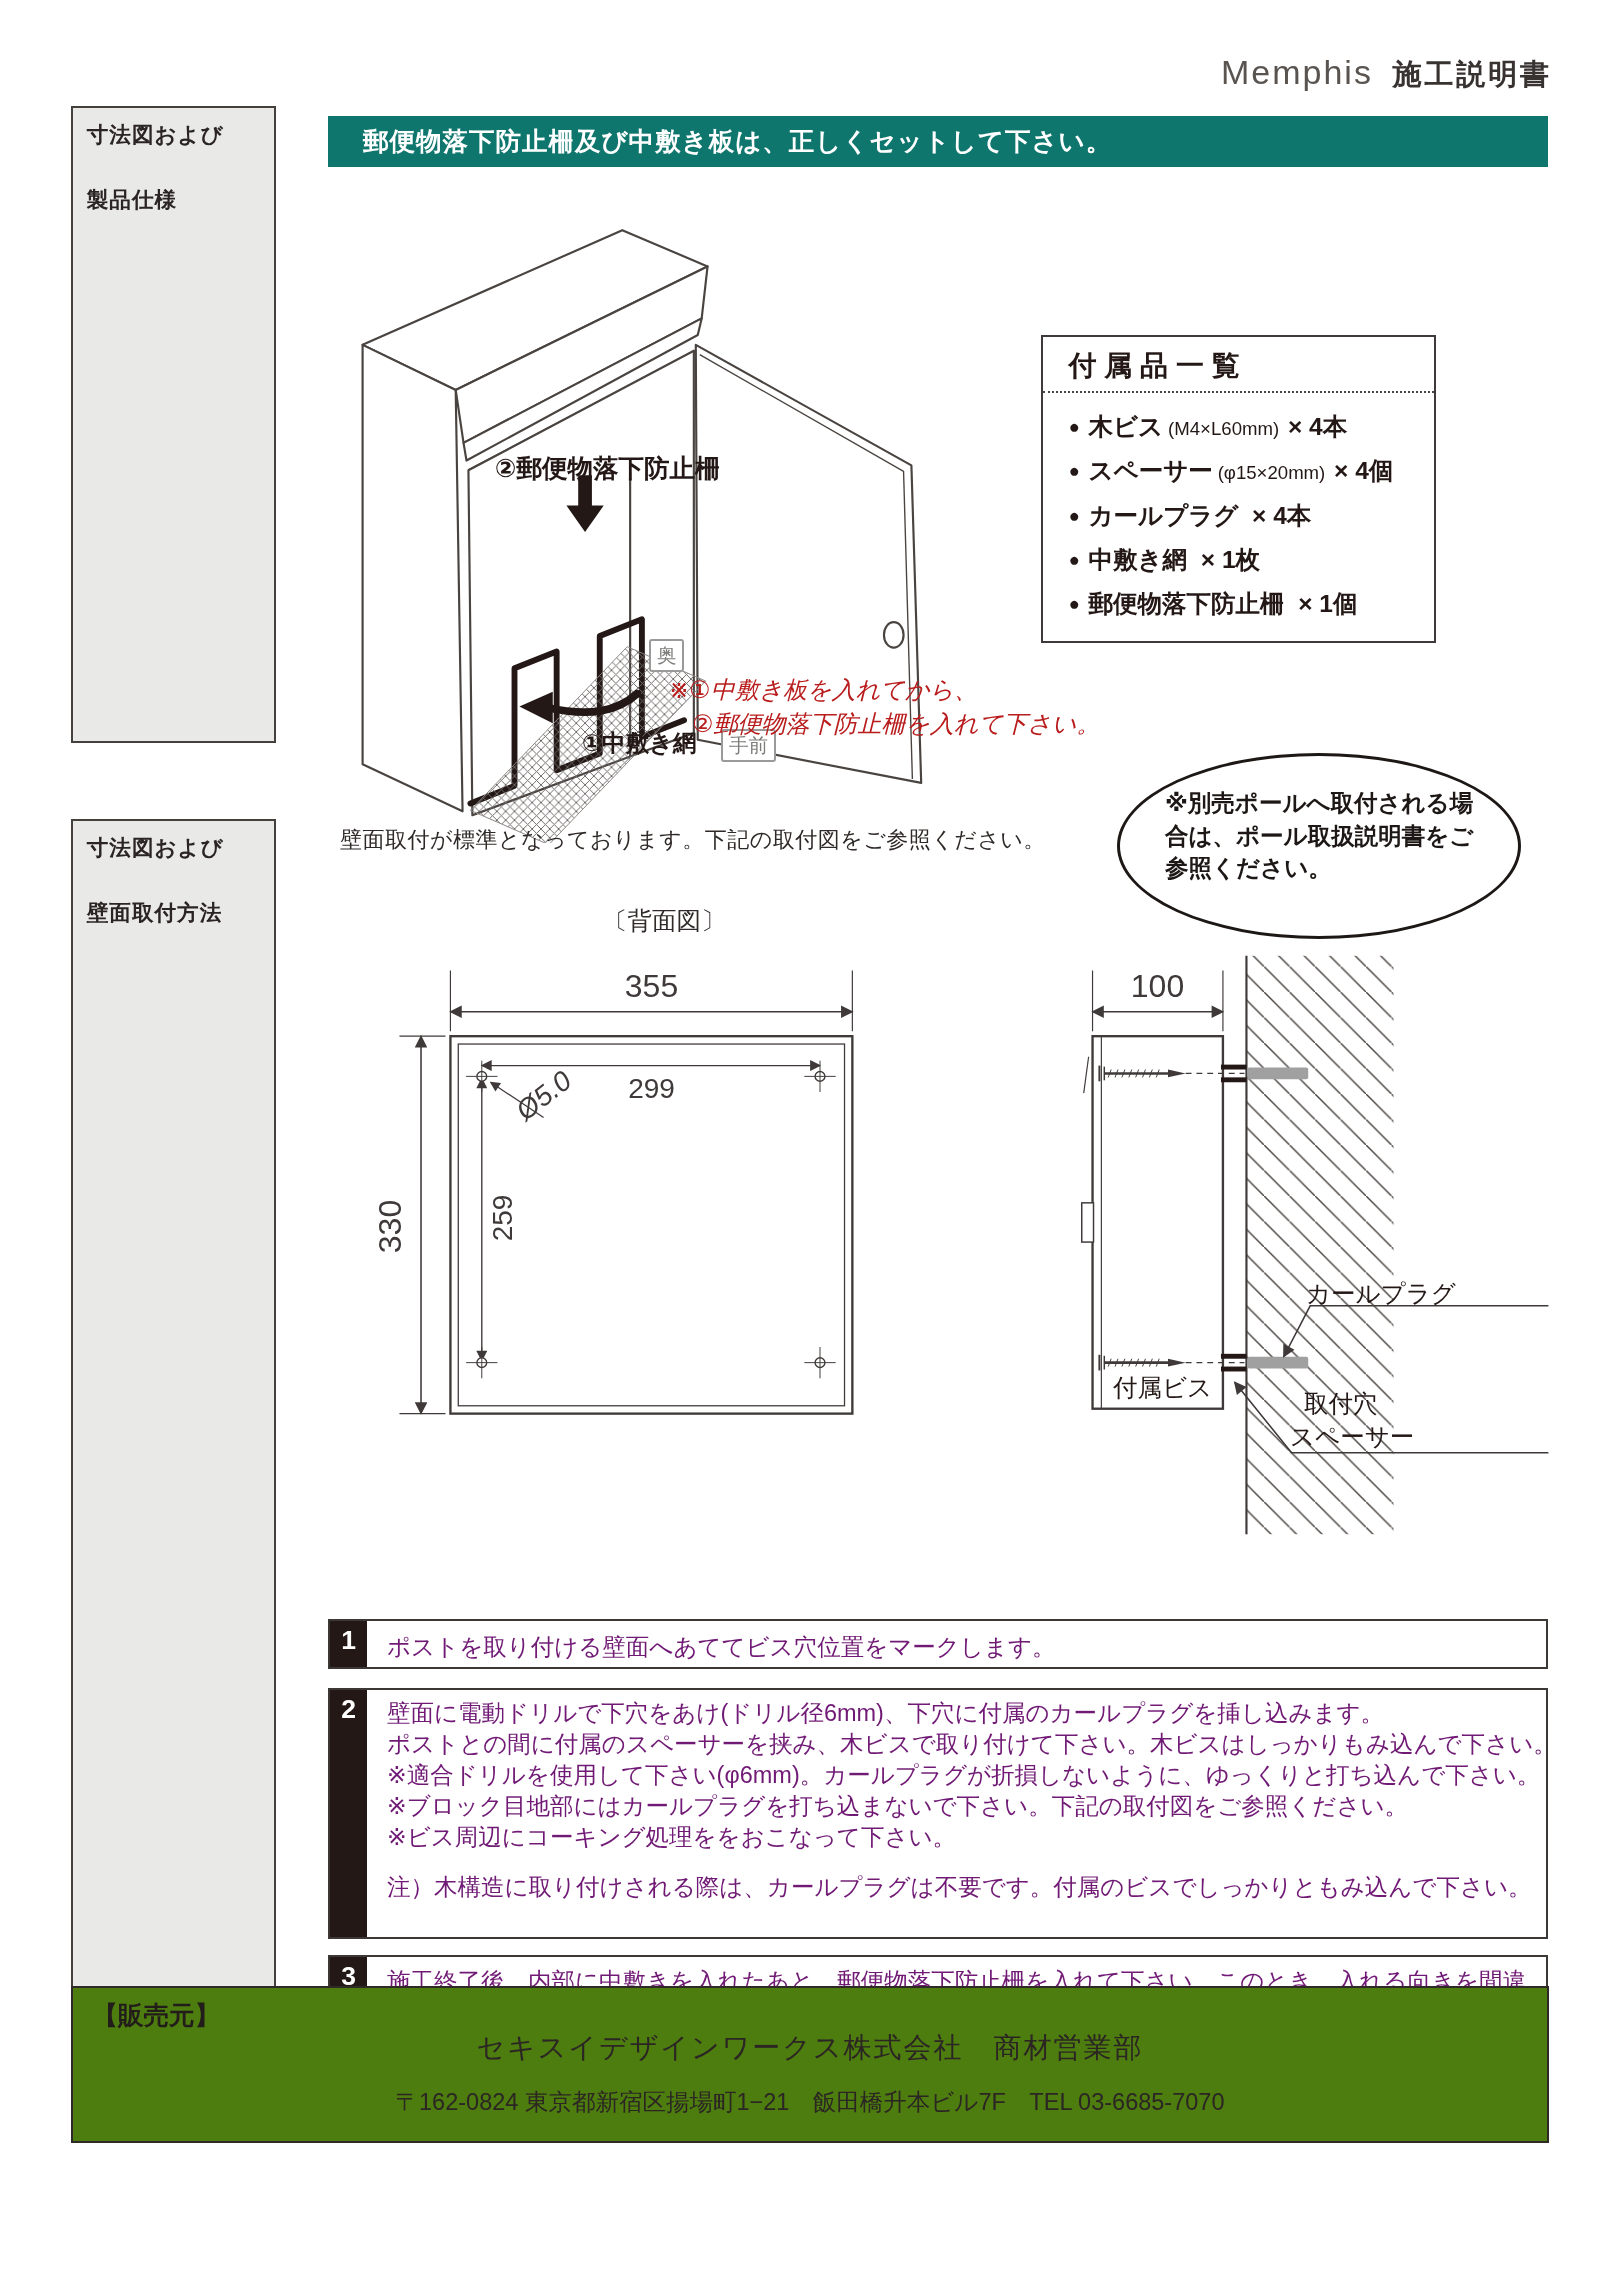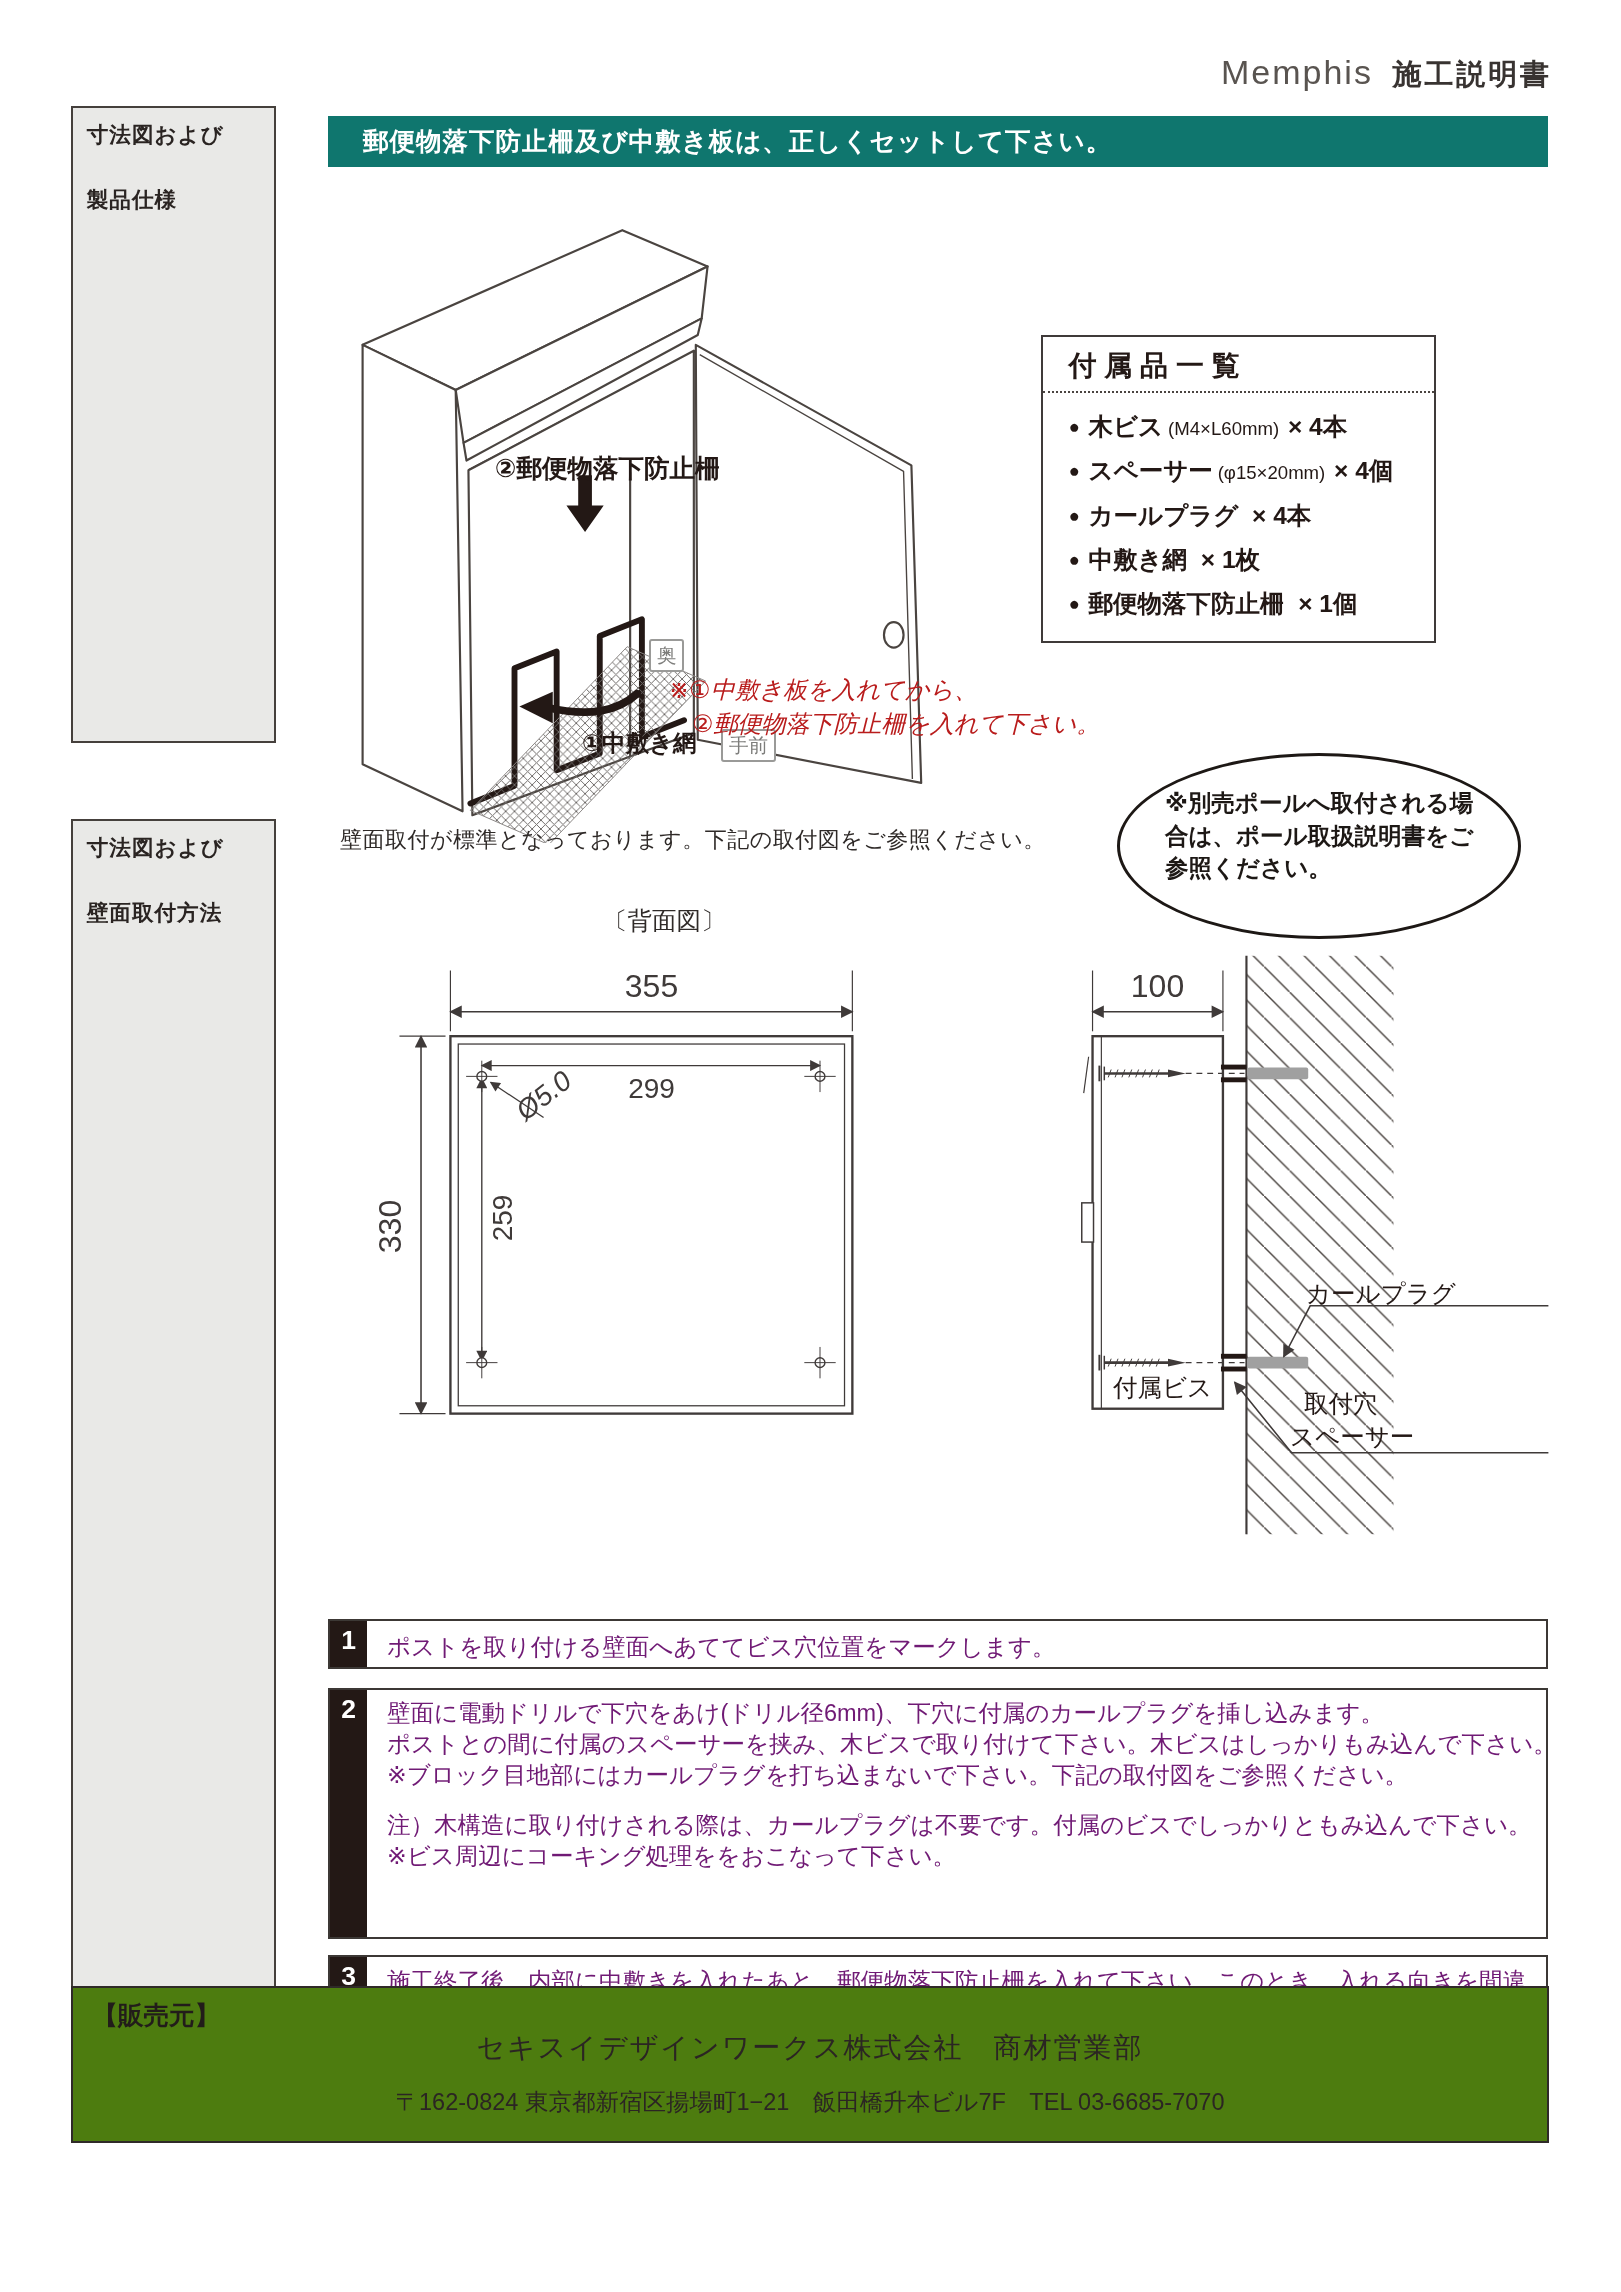--- a/index.html
+++ b/index.html
@@ -265,23 +265,24 @@
     <div class="stepline">ポストを取り付ける壁面へあててビス穴位置をマークします。</div>
   </div>
 </div>
 
 <div class="abs step" style="top:1688px;height:251px;">
   <div class="stepbar"></div>
   <div class="stepnum">2</div>
   <div class="stepbody" style="top:7.8px;">
     <div class="stepline">壁面に電動ドリルで下穴をあけ(ドリル径6mm)、下穴に付属のカールプラグを挿し込みます。</div>
     <div class="stepline">ポストとの間に付属のスペーサーを挟み、木ビスで取り付けて下さい。木ビスはしっかりもみ込んで下さい。</div>
+    <div class="stepline">※適合ドリルを使用して下さい(φ6mm)。カールプラグが折損しないように、ゆっくりと打ち込んで下さい。</div>
     <div class="stepline">※ブロック目地部にはカールプラグを打ち込まないで下さい。下記の取付図をご参照ください。</div>
+    <div class="stepline">※ビス周辺にコーキング処理ををおこなって下さい。</div>
     <div class="stepline" style="margin-top:19.6px;">注）木構造に取り付けされる際は、カールプラグは不要です。付属のビスでしっかりともみ込んで下さい。</div>
-    <div class="stepline">※ビス周辺にコーキング処理ををおこなって下さい。</div>
   </div>
 </div>
 
 <div class="abs step" style="top:1955px;height:78px;">
   <div class="stepbar"></div>
   <div class="stepnum">3</div>
   <div class="stepbody" style="top:8.8px;">
     <div class="stepline">施工終了後、内部に中敷きを入れたあと、郵便物落下防止柵を入れて下さい。このとき、入れる向きを間違</div>
     <div class="stepline">えないようご注意下さい。（上図参照）</div>
   </div>

